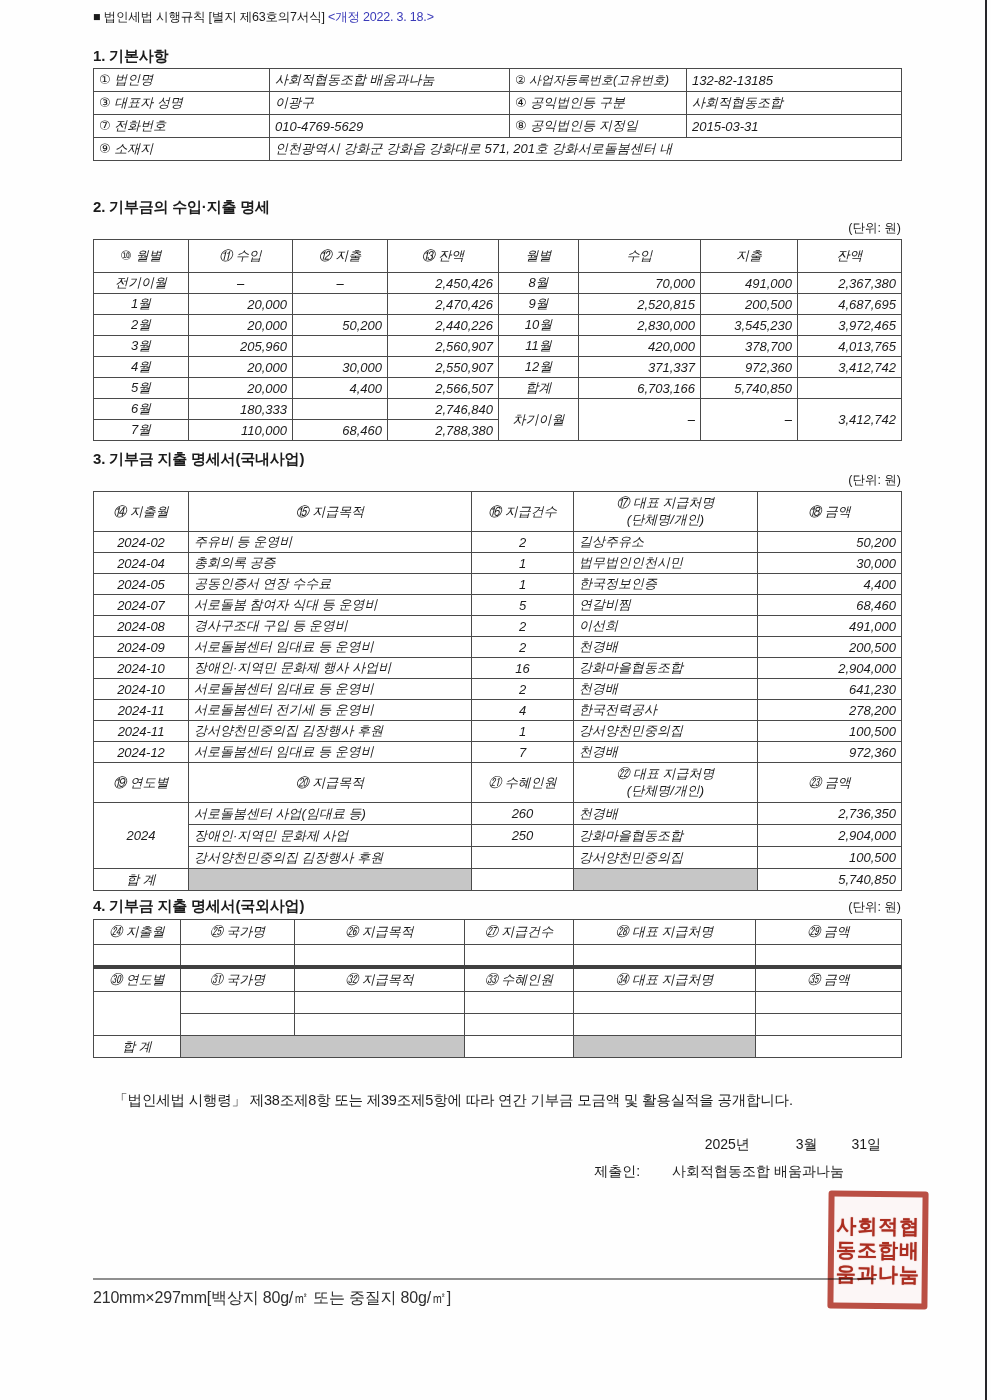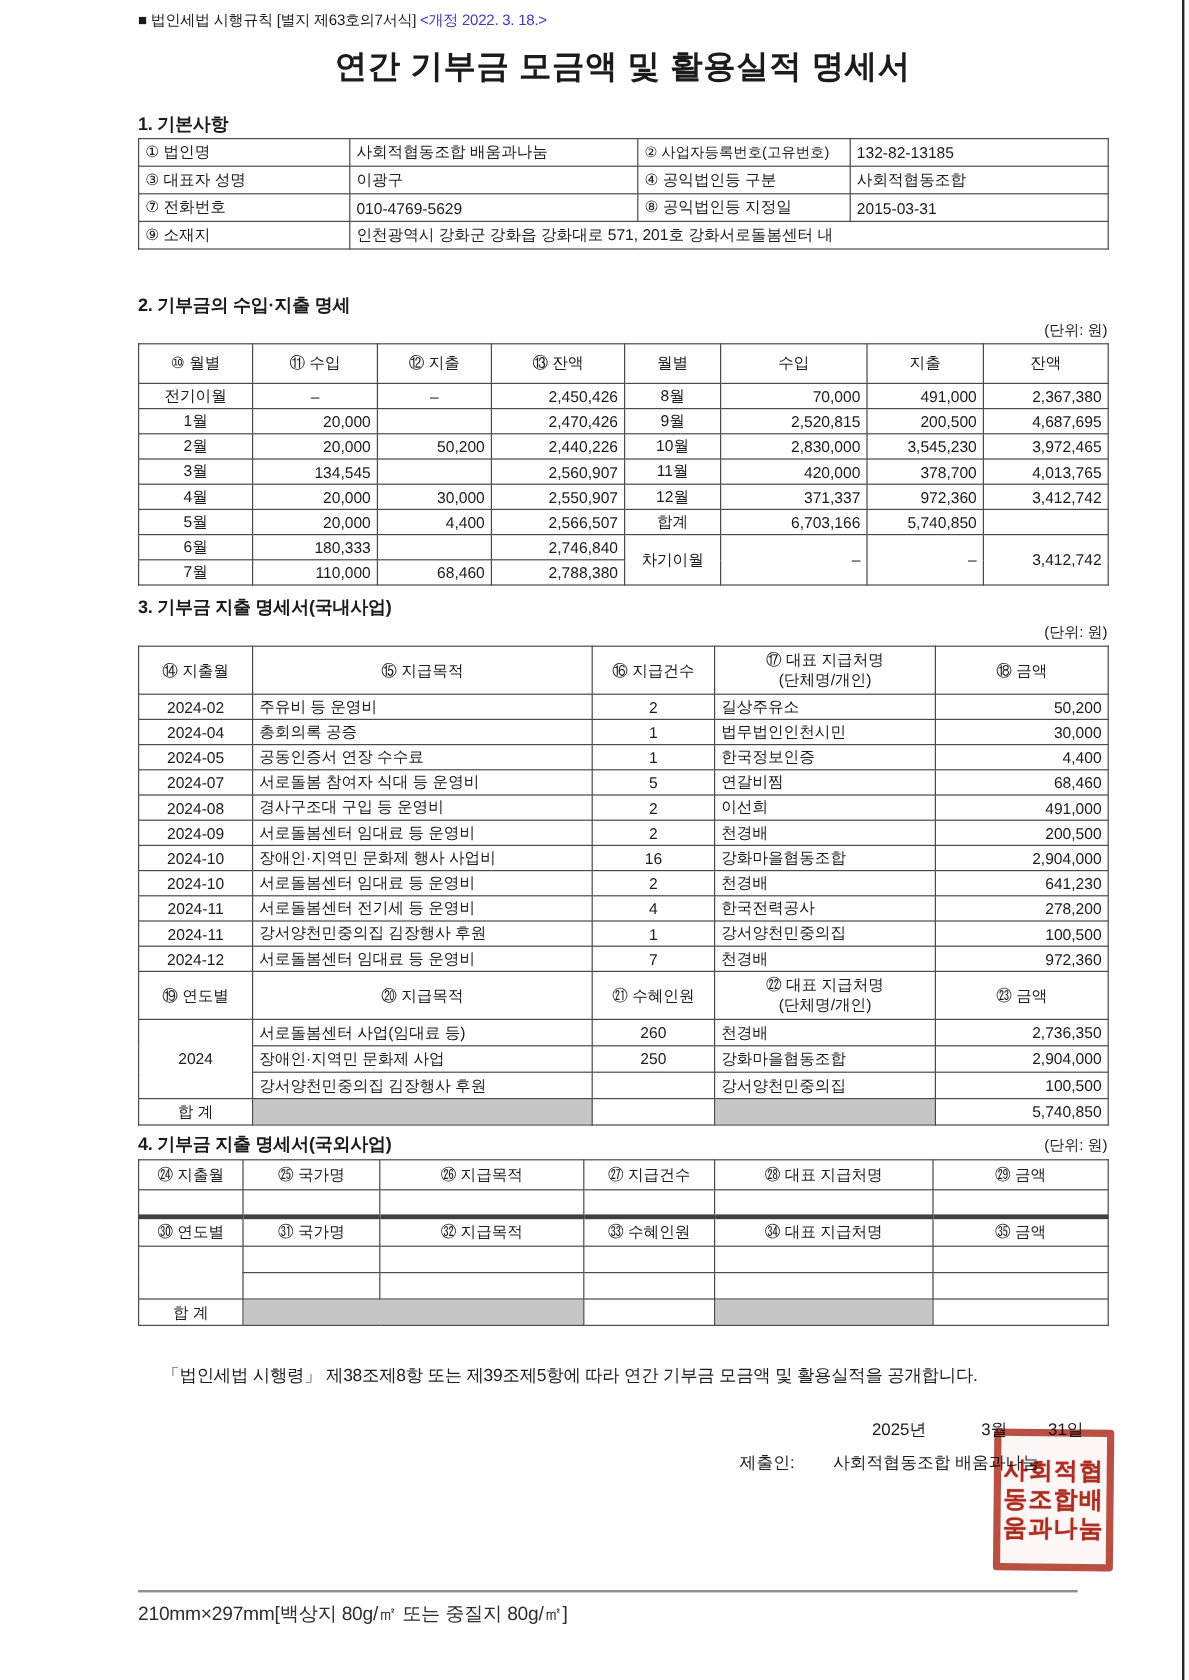--- a/index.html
+++ b/index.html
@@ -4,32 +4,32 @@
 <style>
   * { margin:0; padding:0; box-sizing:border-box; }
   html,body { background:#ffffff; }
   body {
     width:991px; height:1400px;
     font-family:"Liberation Sans","DejaVu Sans",sans-serif;
     color:#1b1b1b;
   }
   .page { position:relative; width:991px; height:1400px; background:#fefefe; overflow:hidden; }
   .edge-line { position:absolute; left:985px; top:0; bottom:0; width:2px; background:#26262a; }
-  .content { position:absolute; left:115px; top:0; width:808px; }
+  .content { position:absolute; left:93px; top:0; width:808px; }
 
   .formref { padding-top:9px; font-size:12.5px; letter-spacing:-0.2px; }
   .formref .rev { color:#3a3ab8; }
   .doc-title { margin-top:11px; text-align:center; font-size:27px; font-weight:bold; letter-spacing:0.5px; }
   .pageside { margin-top:7px; text-align:right; font-size:12px; padding-right:20px; padding-bottom:4px; border-bottom:1.5px solid #2c2c2c; }
 
   .sec-heading { font-size:15px; font-weight:bold; letter-spacing:-0.2px; }
   .unit { text-align:right; font-size:12.5px; margin-top:3px; margin-bottom:2px; }
   .sec-head-row { display:flex; justify-content:space-between; align-items:flex-end; }
 
-  table { border-collapse:collapse; width:808px; table-layout:fixed; border:1.5px solid #222; }
+  table { border-collapse:collapse; width:808px; table-layout:fixed; border:1.5px solid #222;font-style:italic; }
   th,td {
     border:1px solid #4a4a4a;
     font-size:13px; font-weight:normal;
     padding:0 5px; height:21px;
     overflow:hidden; white-space:nowrap;
     background:#fff;
   }
   th { text-align:center; }
   .c { text-align:center; } .r { text-align:right; } .l { text-align:left; }
   .shade { background:#c6c6c6; }
@@ -75,21 +75,20 @@
 <div class="page">
   <div class="edge-line"></div>
 
   <div class="content">
 
     <div class="formref">
       <span>■ 법인세법 시행규칙 [별지 제63호의7서식]</span>
       <span class="rev">&lt;개정 2022. 3. 18.&gt;</span>
     </div>
 
-    <div class="doc-title">연간 기부금 모금액 및 활용실적 명세서</div>
 
     <div class="sec-heading" style="margin-top:21px;">1. 기본사항</div>
     <table class="t1">
       <colgroup>
           <col style="width:176px">
           <col style="width:240px">
           <col style="width:177px">
           <col style="width:215px">
         </colgroup>
       <tbody>
@@ -167,21 +166,21 @@
         <td class="r">20,000</td>
         <td class="r">50,200</td>
         <td class="r">2,440,226</td>
         <td class="c">10월</td>
         <td class="r">2,830,000</td>
         <td class="r">3,545,230</td>
         <td class="r">3,972,465</td>
       </tr>
       <tr>
         <td class="c">3월</td>
-        <td class="r">134,545</td>
+        <td class="r">205,960</td>
         <td class="r"></td>
         <td class="r">2,560,907</td>
         <td class="c">11월</td>
         <td class="r">420,000</td>
         <td class="r">378,700</td>
         <td class="r">4,013,765</td>
       </tr>
       <tr>
         <td class="c">4월</td>
         <td class="r">20,000</td>

